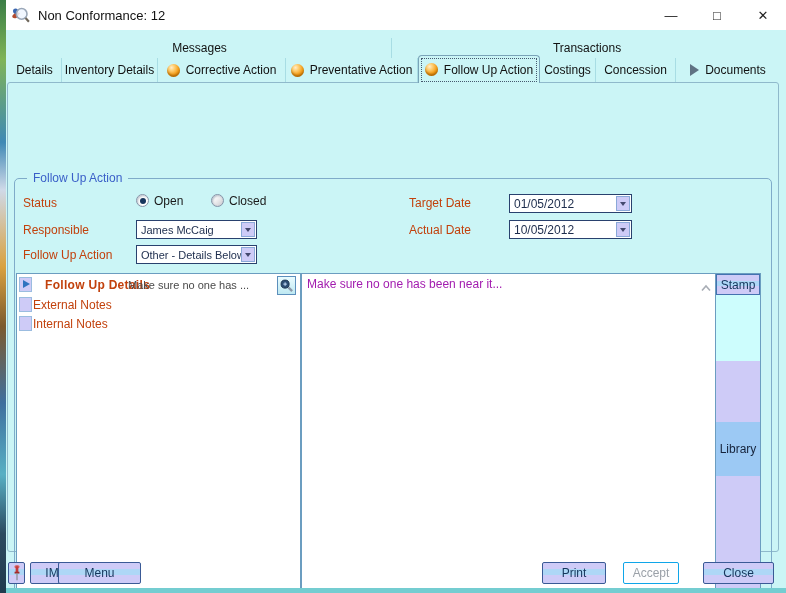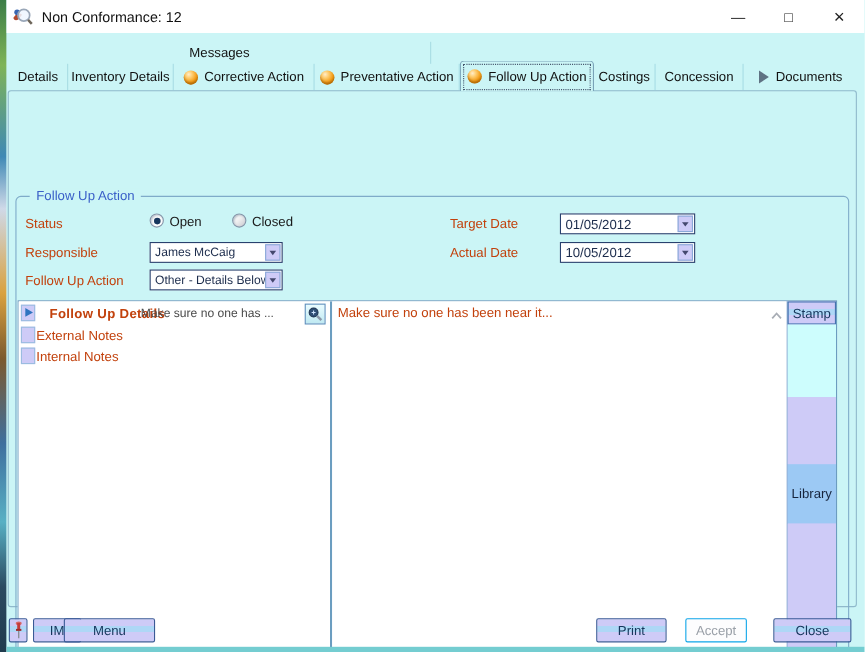--- a/index.html
+++ b/index.html
@@ -64,21 +64,21 @@
   .notes-list { width:285px; border-right:2px solid #6b9dc0; position:relative; background:#fff; }
   .note-row { position:absolute; left:0; width:100%; height:18px; }
   .note-marker { position:absolute; left:2px; top:1px; width:13px; height:15px; background:#cecbf7; border:1px solid #9bbce0; }
   .note-marker.sel::after { content:""; position:absolute; left:3px; top:2px; border-left:7px solid #2f74c0; border-top:4.5px solid transparent; border-bottom:4.5px solid transparent; }
   .note-label { position:absolute; top:2px; font-size:12px; color:#c2410c; white-space:nowrap; }
   .note-label.bold { font-weight:bold; letter-spacing:.3px; }
   .note-preview { position:absolute; left:111px; top:3px; font-size:11px; color:#4a4a4a; white-space:nowrap; }
   .mag-btn { position:absolute; left:260px; top:0; width:19px; height:19px; border:1px solid #5c8fbc; background:linear-gradient(180deg,#eafcff,#bfe9f2); display:flex; align-items:center; justify-content:center; }
 
   .editor { flex:1; position:relative; background:#fff; }
-  .editor-text { position:absolute; left:5px; top:3px; right:18px; font-size:12px; color:#c2410c; }
+  .editor-text { position:absolute; left:5px; top:3px; right:18px; font-size:12px; color:#a21caf; }
   .scroll-chevron { position:absolute; right:3px; width:12px; height:8px; }
   .scroll-chevron.up { top:4px; }
 
   .side-strip { width:45px; border-left:1px solid #6b9dc0; display:flex; flex-direction:column; background:#cecbf7; }
   .stamp-btn { height:21px; border:1px solid #4472b0; font-size:12px; color:#16365c; display:flex; align-items:center; justify-content:center;
     background:linear-gradient(180deg,#cecbf7 0%,#cecbf7 30%,#aed7f6 30%,#aed7f6 60%,#cecbf7 60%); }
   .seg-cyan { height:66px; background:#cdfdfd; }
   .seg-lav1 { height:61px; background:#cecbf7; }
   .seg-library { height:54px; background:#9cc9f4; display:flex; align-items:center; justify-content:center; font-size:12px; color:#16243c; }
   .seg-lav2 { flex:1; background:#cecbf7; }
@@ -117,20 +117,21 @@
       <span class="title-text">Non Conformance: 12</span>
       <div class="win-controls">
         <div class="win-btn">—</div>
         <div class="win-btn">□</div>
         <div class="win-btn">✕</div>
       </div>
     </div>
 
     <div class="tabgroup-row">
       <div class="tabgroup g1">Messages</div>
+      <div class="tabgroup g2">Transactions</div>
     </div>
 
     <div class="tabs-row">
       <div class="tab t0">
         <span>Details</span>
       </div>
       <div class="tab t1">
         <span>Inventory Details</span>
       </div>
       <div class="tab t2">

